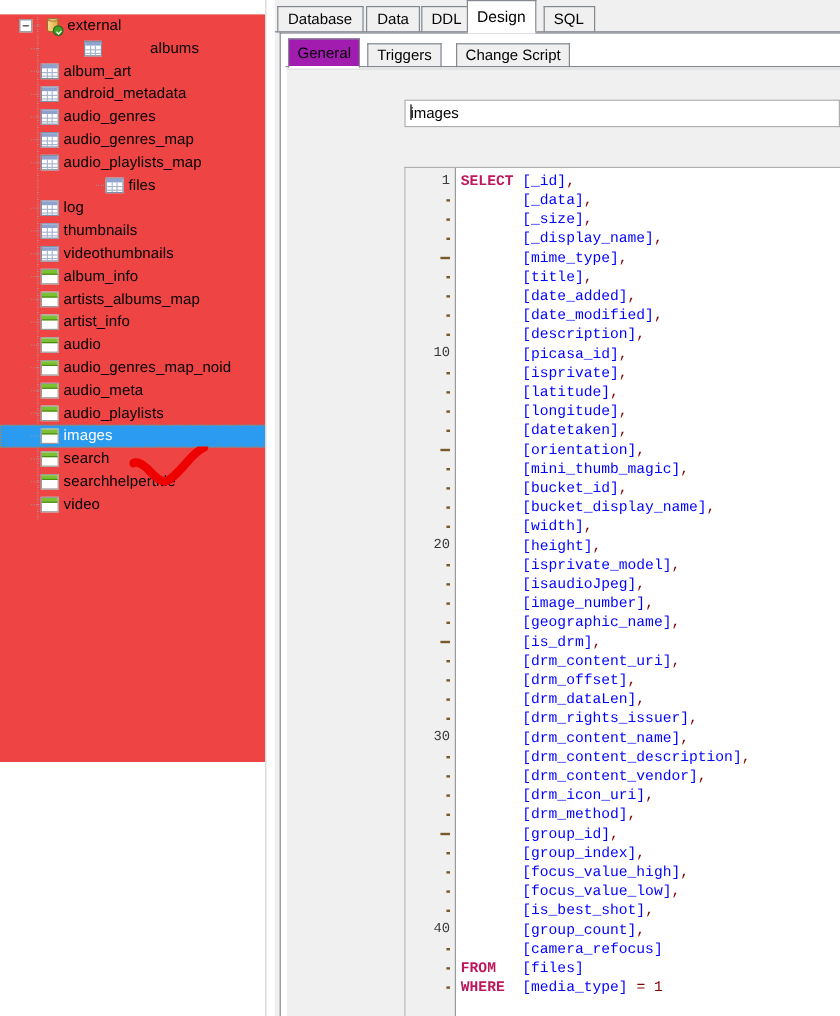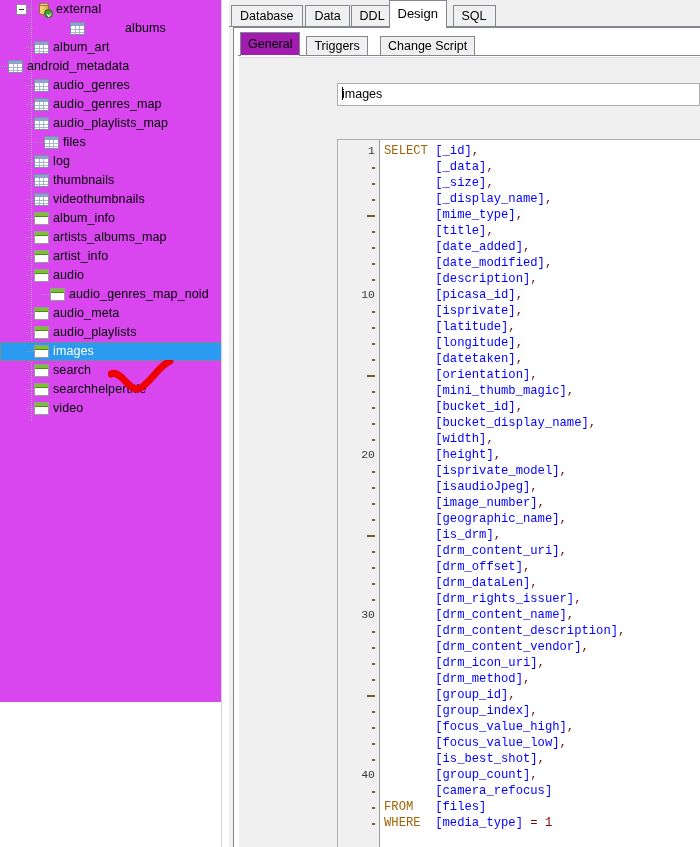--- a/index.html
+++ b/index.html
@@ -7,22 +7,22 @@
     width:700px;height:847px;overflow:hidden;
     font-family:"Liberation Sans", sans-serif;
     font-size:12px;
     background:#ffffff;
     color:#000;
   }
   #app{position:relative;width:700px;height:847px;}
 
   
   #tree-panel{
-    position:absolute;left:0;top:0;width:221px;height:702px;
-    background:#d946ef;overflow:hidden;
+    position:absolute;left:0;top:12px;width:221px;height:623px;
+    background:#ef4444;overflow:hidden;
   }
   #tree-panel .tree-root{
     position:relative;
   }
   .node{
     position:relative;height:19px;line-height:19px;
     white-space:nowrap;display:flex;align-items:center;
   }
   .node-label{
     font-size:12.5px;font-family:"Liberation Sans",sans-serif;
@@ -187,21 +187,21 @@
     font-family:"Liberation Mono","DejaVu Sans Mono",monospace;font-size:11.5px;
     color:#3a3a3a;
   }
   .gline .dot{display:inline-block;width:3px;height:2px;background:#7a5a2a;vertical-align:1px;}
   .gline .dash{display:inline-block;width:8px;height:2px;background:#7a5a2a;vertical-align:1px;}
   #code{
     flex:1 1 auto;padding-top:3px;padding-left:4px;overflow:hidden;
     font-family:"Liberation Mono","DejaVu Sans Mono",monospace;font-size:12.2px;
   }
   .cline{height:16px;line-height:16px;white-space:pre;}
-  .kw{color:#a16207;font-weight:normal;text-align:center;}
+  .kw{color:#be185d;font-weight:bold;text-align:center;}
   .ident{color:#0000ff;}
   .punc{color:#7f0000;}
   .num{color:#7f0000;}
 </style>
 </head>
 <body>
 
 <div id="app">
 
   <div id="tree-panel">
@@ -234,21 +234,21 @@
             <div class="dotline"></div>
             <div class="icon-table">
               <div class="hdr"></div>
               <div class="v1"></div>
               <div class="v2"></div>
               <div class="h1"></div>
               <div class="h2"></div>
             </div>
             <span class="node-label">album_art</span>
           </div>
-          <div class="node" style="">
+          <div class="node" style="padding-left: 26px;">
             <div class="dotline"></div>
             <div class="icon-table">
               <div class="hdr"></div>
               <div class="v1"></div>
               <div class="v2"></div>
               <div class="h1"></div>
               <div class="h2"></div>
             </div>
             <span class="node-label">android_metadata</span>
           </div>
@@ -278,21 +278,21 @@
             <div class="dotline"></div>
             <div class="icon-table">
               <div class="hdr"></div>
               <div class="v1"></div>
               <div class="v2"></div>
               <div class="h1"></div>
               <div class="h2"></div>
             </div>
             <span class="node-label">audio_playlists_map</span>
           </div>
-          <div class="node" style="padding-left: 36px;">
+          <div class="node" style="padding-left: 36px; margin-left: 44px;">
             <div class="dotline"></div>
             <div class="icon-table">
               <div class="hdr"></div>
               <div class="v1"></div>
               <div class="v2"></div>
               <div class="h1"></div>
               <div class="h2"></div>
             </div>
             <span class="node-label">files</span>
           </div>
@@ -350,21 +350,21 @@
             </div>
             <span class="node-label">artist_info</span>
           </div>
           <div class="node" style="padding-left: 26px;">
             <div class="dotline"></div>
             <div class="icon-view">
               <div class="gtop"></div>
             </div>
             <span class="node-label">audio</span>
           </div>
-          <div class="node" style="padding-left: 42px; align-items: center;">
+          <div class="node" style="padding-left: 26px; align-items: center;">
             <div class="dotline"></div>
             <div class="icon-view">
               <div class="gtop"></div>
             </div>
             <span class="node-label">audio_genres_map_noid</span>
           </div>
           <div class="node" style="padding-left: 26px;">
             <div class="dotline"></div>
             <div class="icon-view">
               <div class="gtop"></div>

